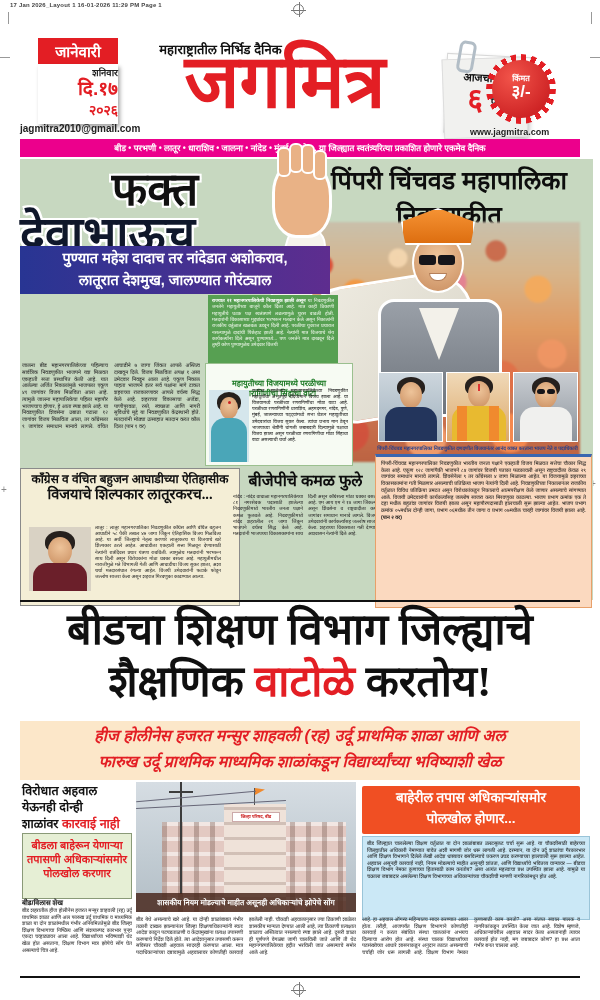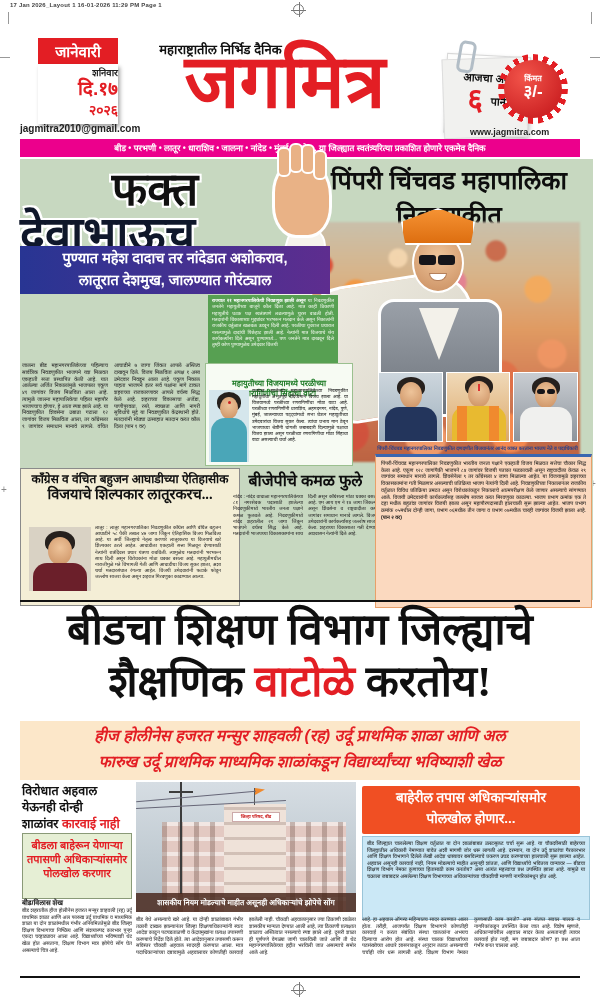--- a/index.html
+++ b/index.html
@@ -31,21 +31,21 @@
             font-family:"Liberation Serif","DejaVu Serif",serif;}
   .note{left:445px;top:55px;width:82px;height:78px;background:#fdfdfc;border:1px solid #d8d8d8;
         transform:rotate(3deg);box-shadow:2px 3px 5px rgba(0,0,0,.25);text-align:center;}
   .note::before{content:"";position:absolute;left:-3px;top:2px;width:82px;height:78px;background:#f1f1ef;
         border:1px solid #ddd;transform:rotate(-5deg);z-index:-1;}
   .note-clip{position:absolute;left:10px;top:-14px;width:11px;height:26px;border:3px solid #b2bdc6;
         border-radius:6px;transform:rotate(7deg);background:transparent;}
   .note-l1{font-size:11px;font-weight:bold;color:#111;margin-top:14px;}
   .note-num{font-size:30px;font-weight:bold;color:#e31e24;line-height:1;display:inline-block;vertical-align:middle;}
   .note-pg{font-size:11px;font-weight:bold;color:#111;display:inline-block;vertical-align:middle;margin-left:3px;}
-  .badge{left:504px;top:60px;width:58px;height:58px;}
+  .badge{left:492px;top:60px;width:58px;height:58px;}
   .badge-spikes{position:absolute;inset:-6px;border-radius:50%;
         background:repeating-conic-gradient(#e31e24 0deg 9deg,rgba(0,0,0,0) 9deg 18deg);}
   .badge-core{position:absolute;inset:0;border-radius:50%;background:radial-gradient(circle at 35% 30%,#f2544a,#c21318);
         color:#fff;text-align:center;}
   .badge-lbl{font-size:8px;font-weight:bold;margin-top:12px;}
   .badge-val{font-size:17px;font-weight:bold;line-height:1.1;}
   .email{left:20px;top:123px;font-size:10px;font-weight:bold;color:#222;}
   .website{left:470px;top:127px;font-size:9px;font-weight:bold;color:#222;}
   .pinkbar{left:20px;top:139px;width:560px;height:18px;background:#ec008c;color:#fff;
         font-size:8.5px;font-weight:bold;text-align:center;line-height:18px;}

